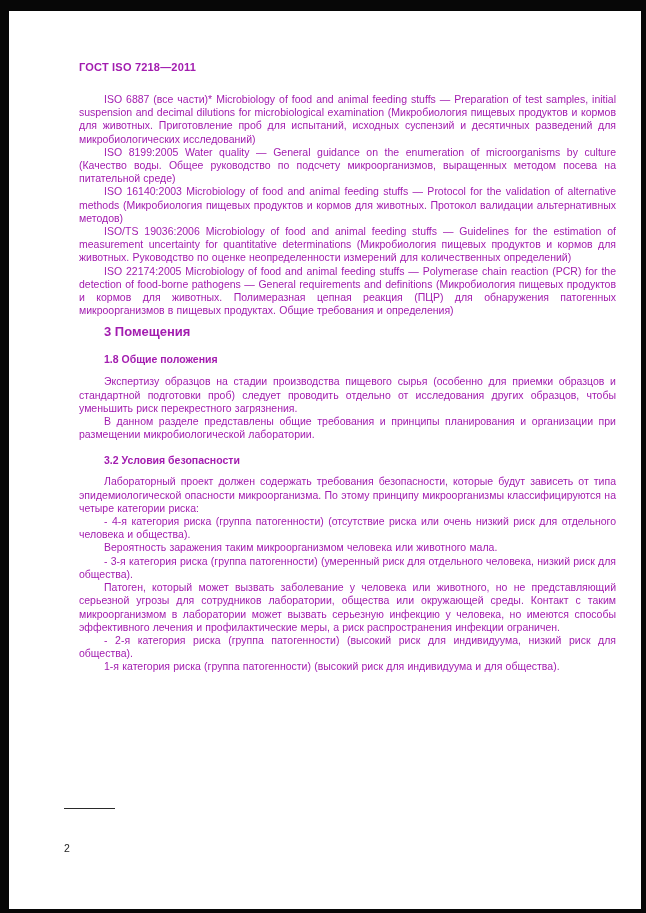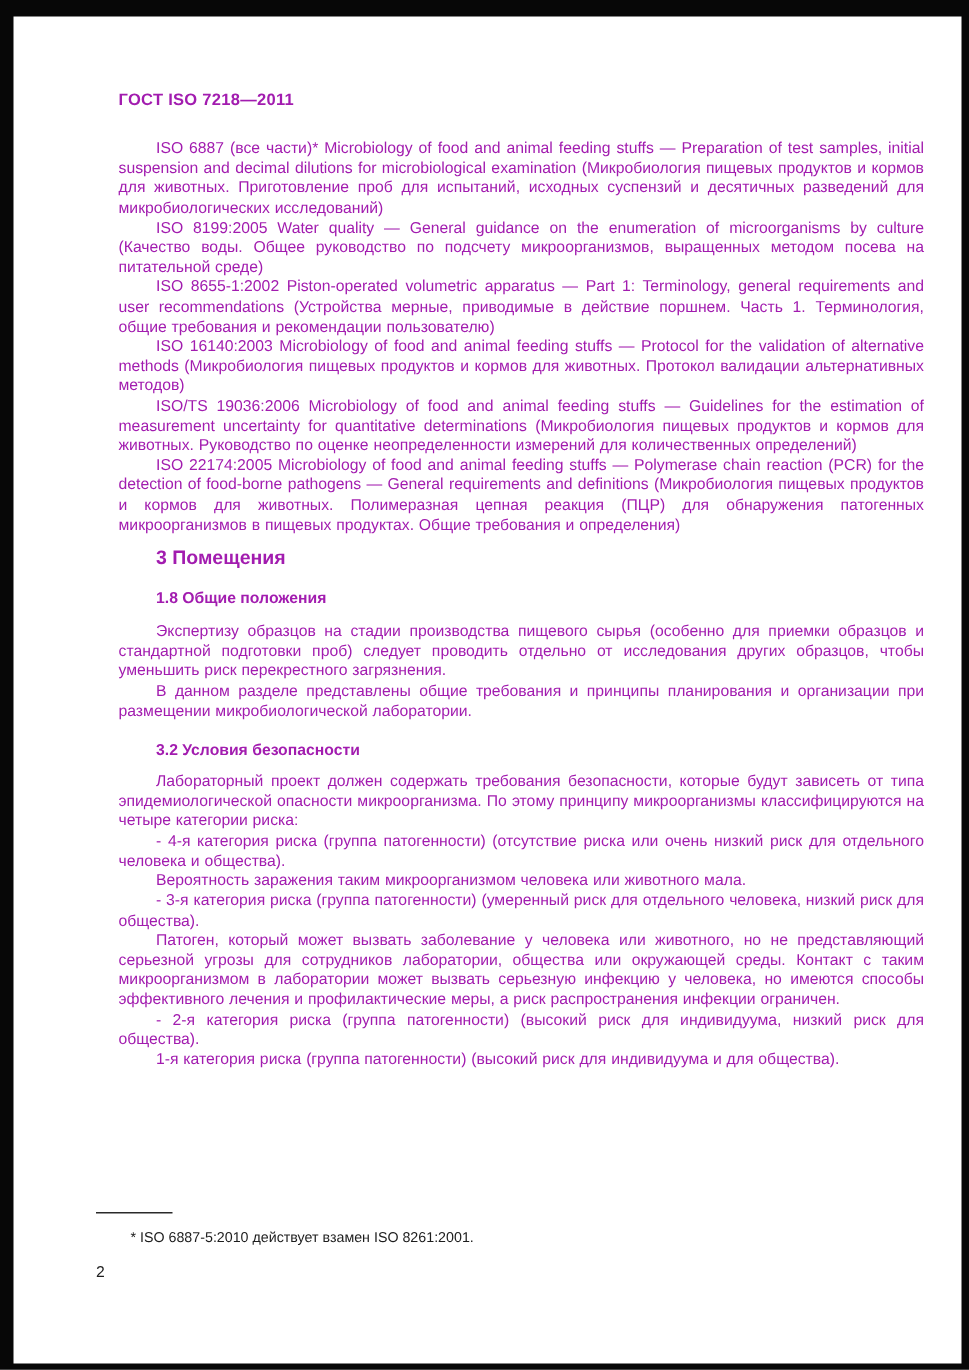--- a/index.html
+++ b/index.html
@@ -77,21 +77,20 @@
 
 <div class="page">
 
   <div class="content">
 
     <div class="doc-header">ГОСТ ISO 7218—2011</div>
 
     <div class="refs">
       <p class="body-par">ISO 6887 (все части)* Microbiology of food and animal feeding stuffs — Preparation of test samples, initial suspension and decimal dilutions for microbiological examination (Микробиология пищевых продуктов и кормов для животных. Приготовление проб для испытаний, исходных суспензий и десятичных разведений для микробиологических исследований)</p>
       <p class="body-par">ISO 8199:2005 Water quality — General guidance on the enumeration of microorganisms by culture (Качество воды. Общее руководство по подсчету микроорганизмов, выращенных методом посева на питательной среде)</p>
-      <p class="body-par">ISO 8655-1:2002 Piston-operated volumetric apparatus — Part 1: Terminology, general requirements and user recommendations (Устройства мерные, приводимые в действие поршнем. Часть 1. Терминология, общие требования и рекомендации пользователю)</p>
       <p class="body-par">ISO 16140:2003 Microbiology of food and animal feeding stuffs — Protocol for the validation of alternative methods (Микробиология пищевых продуктов и кормов для животных. Протокол валидации альтернативных методов)</p>
       <p class="body-par">ISO/TS 19036:2006 Microbiology of food and animal feeding stuffs — Guidelines for the estimation of measurement uncertainty for quantitative determinations (Микробиология пищевых продуктов и кормов для животных. Руководство по оценке неопределенности измерений для количественных определений)</p>
       <p class="body-par">ISO 22174:2005 Microbiology of food and animal feeding stuffs — Polymerase chain reaction (PCR) for the detection of food-borne pathogens — General requirements and definitions (Микробиология пищевых продуктов и кормов для животных. Полимеразная цепная реакция (ПЦР) для обнаружения патогенных микроорганизмов в пищевых продуктах. Общие требования и определения)</p>
     </div>
 
     <div class="sec-title">3 Помещения</div>
 
     <div class="sub-title">1.8 Общие положения</div>
 
     <div class="par-group par-group-first">
@@ -108,18 +107,17 @@
       <p class="body-par">- 3-я категория риска (группа патогенности) (умеренный риск для отдельного человека, низкий риск для общества).</p>
       <p class="body-par">Патоген, который может вызвать заболевание у человека или животного, но не представляющий серьезной угрозы для сотрудников лаборатории, общества или окружающей среды. Контакт с таким микроорганизмом в лаборатории может вызвать серьезную инфекцию у человека, но имеются способы эффективного лечения и профилактические меры, а риск распространения инфекции ограничен.</p>
       <p class="body-par">- 2-я категория риска (группа патогенности) (высокий риск для индивидуума, низкий риск для общества).</p>
       <p class="body-par">1-я категория риска (группа патогенности) (высокий риск для индивидуума и для общества).</p>
     </div>
 
   </div>
 
   <div class="footnote">
     <div class="footnote-rule"></div>
-    <p class="footnote-text">* ISO 6887-5:2010 действует взамен ISO 8261:2001.</p>
   </div>
 
   <div class="page-number">2</div>
 
 </div>
 
 </body></html>

